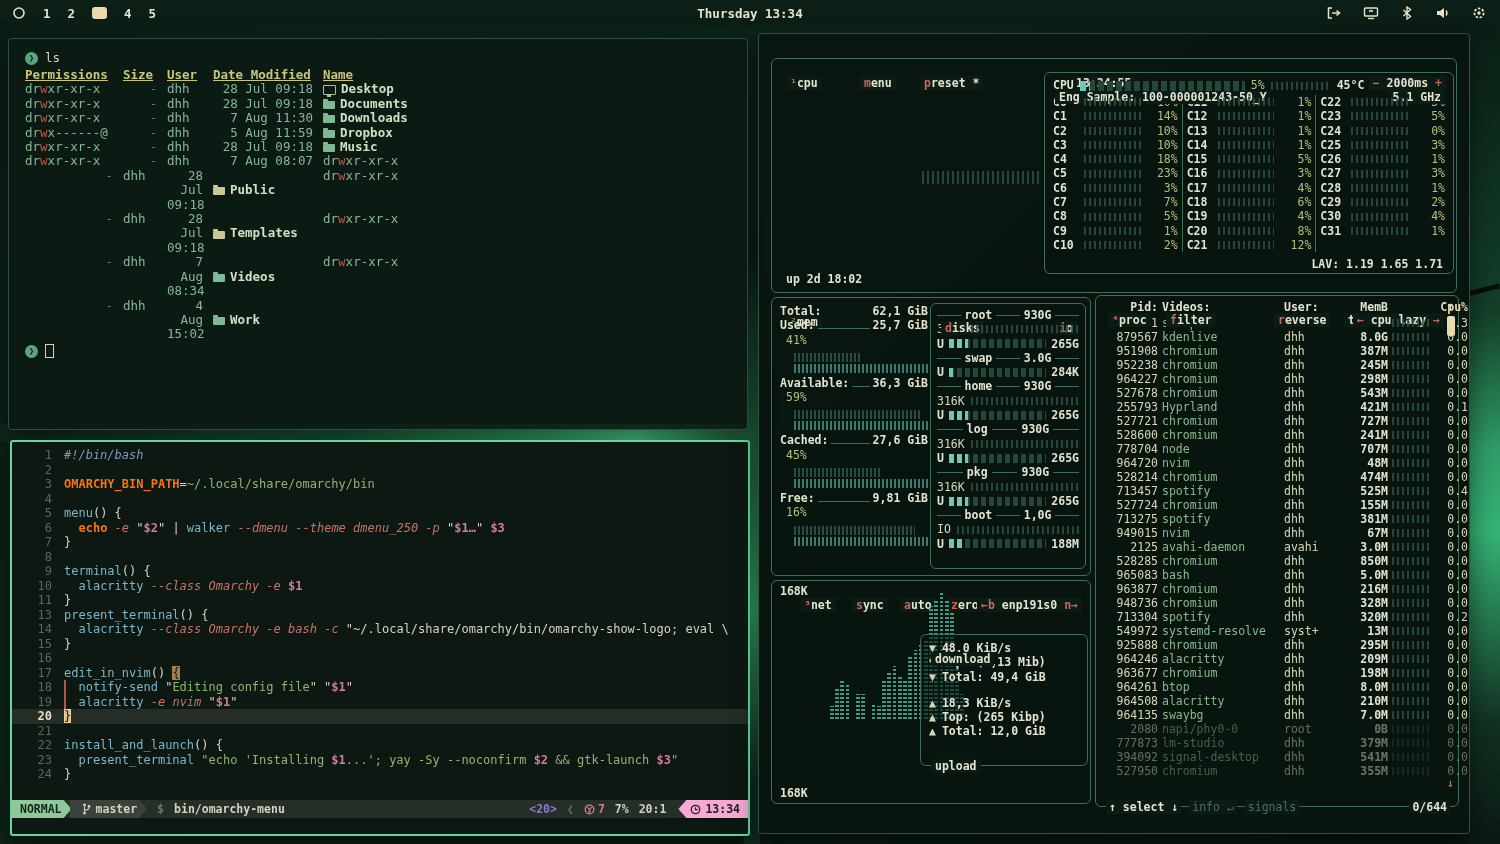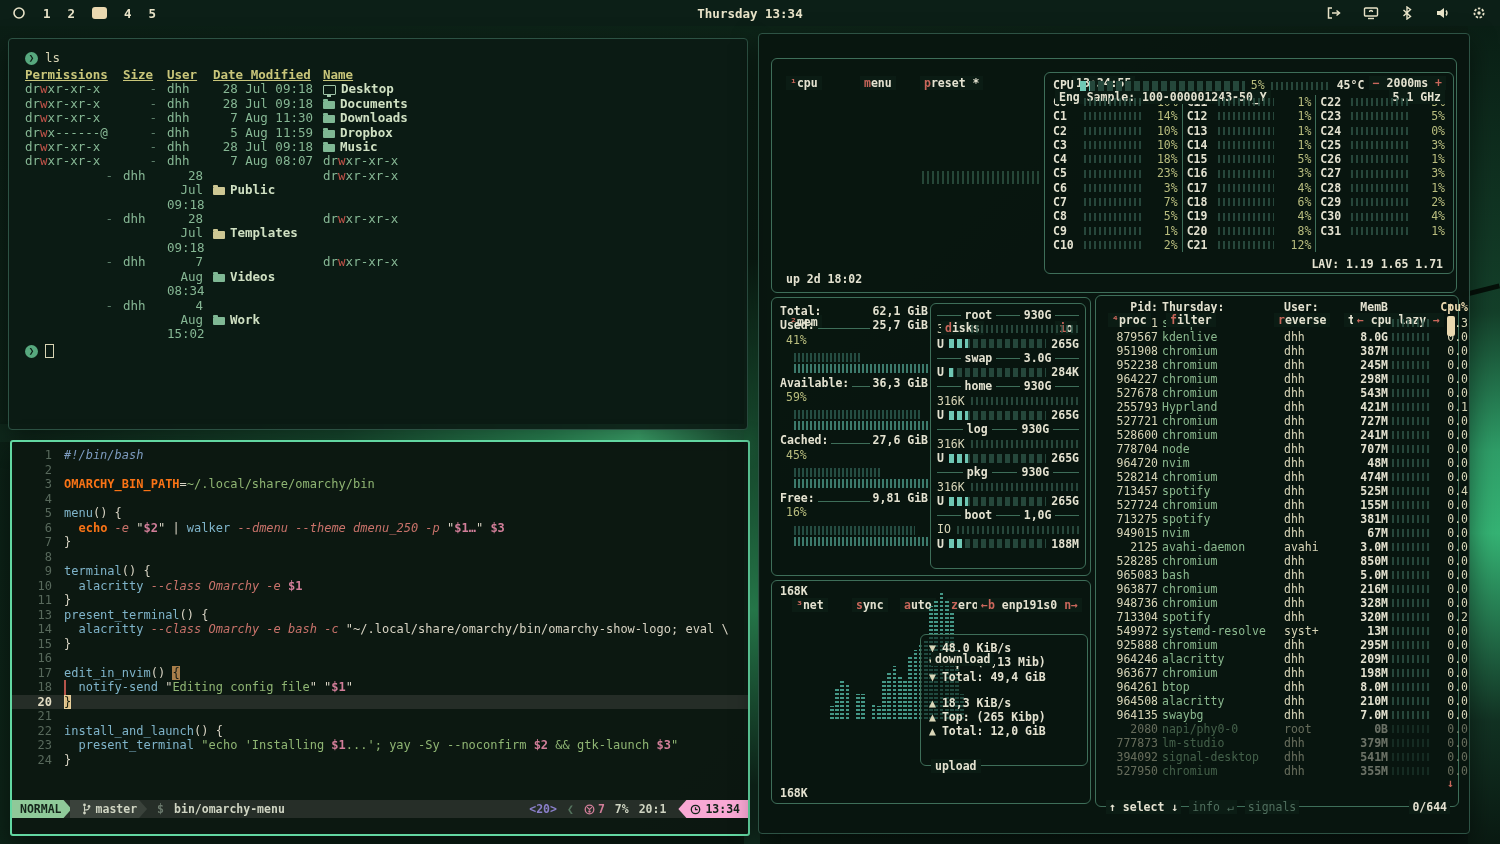--- a/index.html
+++ b/index.html
@@ -368,20 +368,24 @@
         <span class="code-text"></span>
       </div>
       <div class="code-line">
         <span class="gutter">17</span>
         <span class="code-text"><span class="tk-fn">edit_in_nvim</span><span class="tk-pln">() </span><span class="tk-match">{</span></span>
       </div>
       <div class="code-line scopebar">
         <span class="gutter">18</span>
         <span class="code-text"><span class="tk-pln">  </span><span class="tk-fn">notify-send</span><span class="tk-pln"> "</span><span class="tk-str">Editing config file</span><span class="tk-pln">" "</span><span class="tk-var">$1</span><span class="tk-pln">"</span></span>
       </div>
+      <div class="code-line scopebar">
+        <span class="gutter">19</span>
+        <span class="code-text"><span class="tk-pln">  </span><span class="tk-fn">alacritty</span><span class="tk-pln"> </span><span class="tk-opt">-e</span><span class="tk-pln"> </span><span class="tk-opt">nvim</span><span class="tk-pln"> "</span><span class="tk-var">$1</span><span class="tk-pln">"</span></span>
+      </div>
       <div class="code-line cursorline">
         <span class="gutter">20</span>
         <span class="code-text"><span class="tk-cursor">}</span></span>
       </div>
       <div class="code-line">
         <span class="gutter">21</span>
         <span class="code-text"></span>
       </div>
       <div class="code-line">
         <span class="gutter">22</span>
@@ -794,21 +798,21 @@
             <span class="diskbar">
               <i style="width: 17%;"></i>
             </span>
             <span class="wht">188M</span>
           </div>
         </div>
     </div>
   </div>
 
   <div class="bx" id="net-box">
-    <span class="blabel" style="left:20px">
+    <span class="blabel" style="left:28px">
       <span class="red">³</span><span class="wht">net</span></span>
     <span class="blabel" style="left:80px">
       <span class="red">s</span><span class="wht">ync</span></span>
     <span class="blabel" style="left:128px">
       <span class="red">a</span><span class="wht">uto</span></span>
     <span class="blabel" style="left:175px">
       <span class="red">z</span><span class="wht">ero</span></span>
     <span class="blabel" style="right:8px">
       <span class="red">←b</span><span class="wht"> </span>
       <span class="wht">enp191s0</span><span class="wht"> </span>
@@ -884,21 +888,21 @@
     <span class="blabel" style="left:70px">
       <span class="red">f</span><span class="wht">ilter</span></span>
     <span class="blabel" style="left:178px">
       <span class="red">r</span><span class="wht">everse</span></span>
     <span class="blabel" style="left:248px">
       <span class="wht">tre</span><span class="red">e</span></span>
     <span class="blabel" style="right:14px">
       <span class="red">← </span><span class="wht">cpu lazy</span><span class="red"> →</span></span>
     <div class="proc-head">
       <span style="text-align:right">Pid:</span>
-      <span>Thursday:</span>
+      <span>Videos:</span>
       <span>User:</span>
       <span style="text-align:right">MemB</span>
       <span></span>
       <span class="hdr-up">Cpu%</span>
     </div>
     <span class="scroll-up">↑</span>
     <span class="scroll-thumb"></span>
     <span class="scroll-dn">↓</span>
     <div class="proc-rows" id="proc-rows">
         <div class="proc-row">

